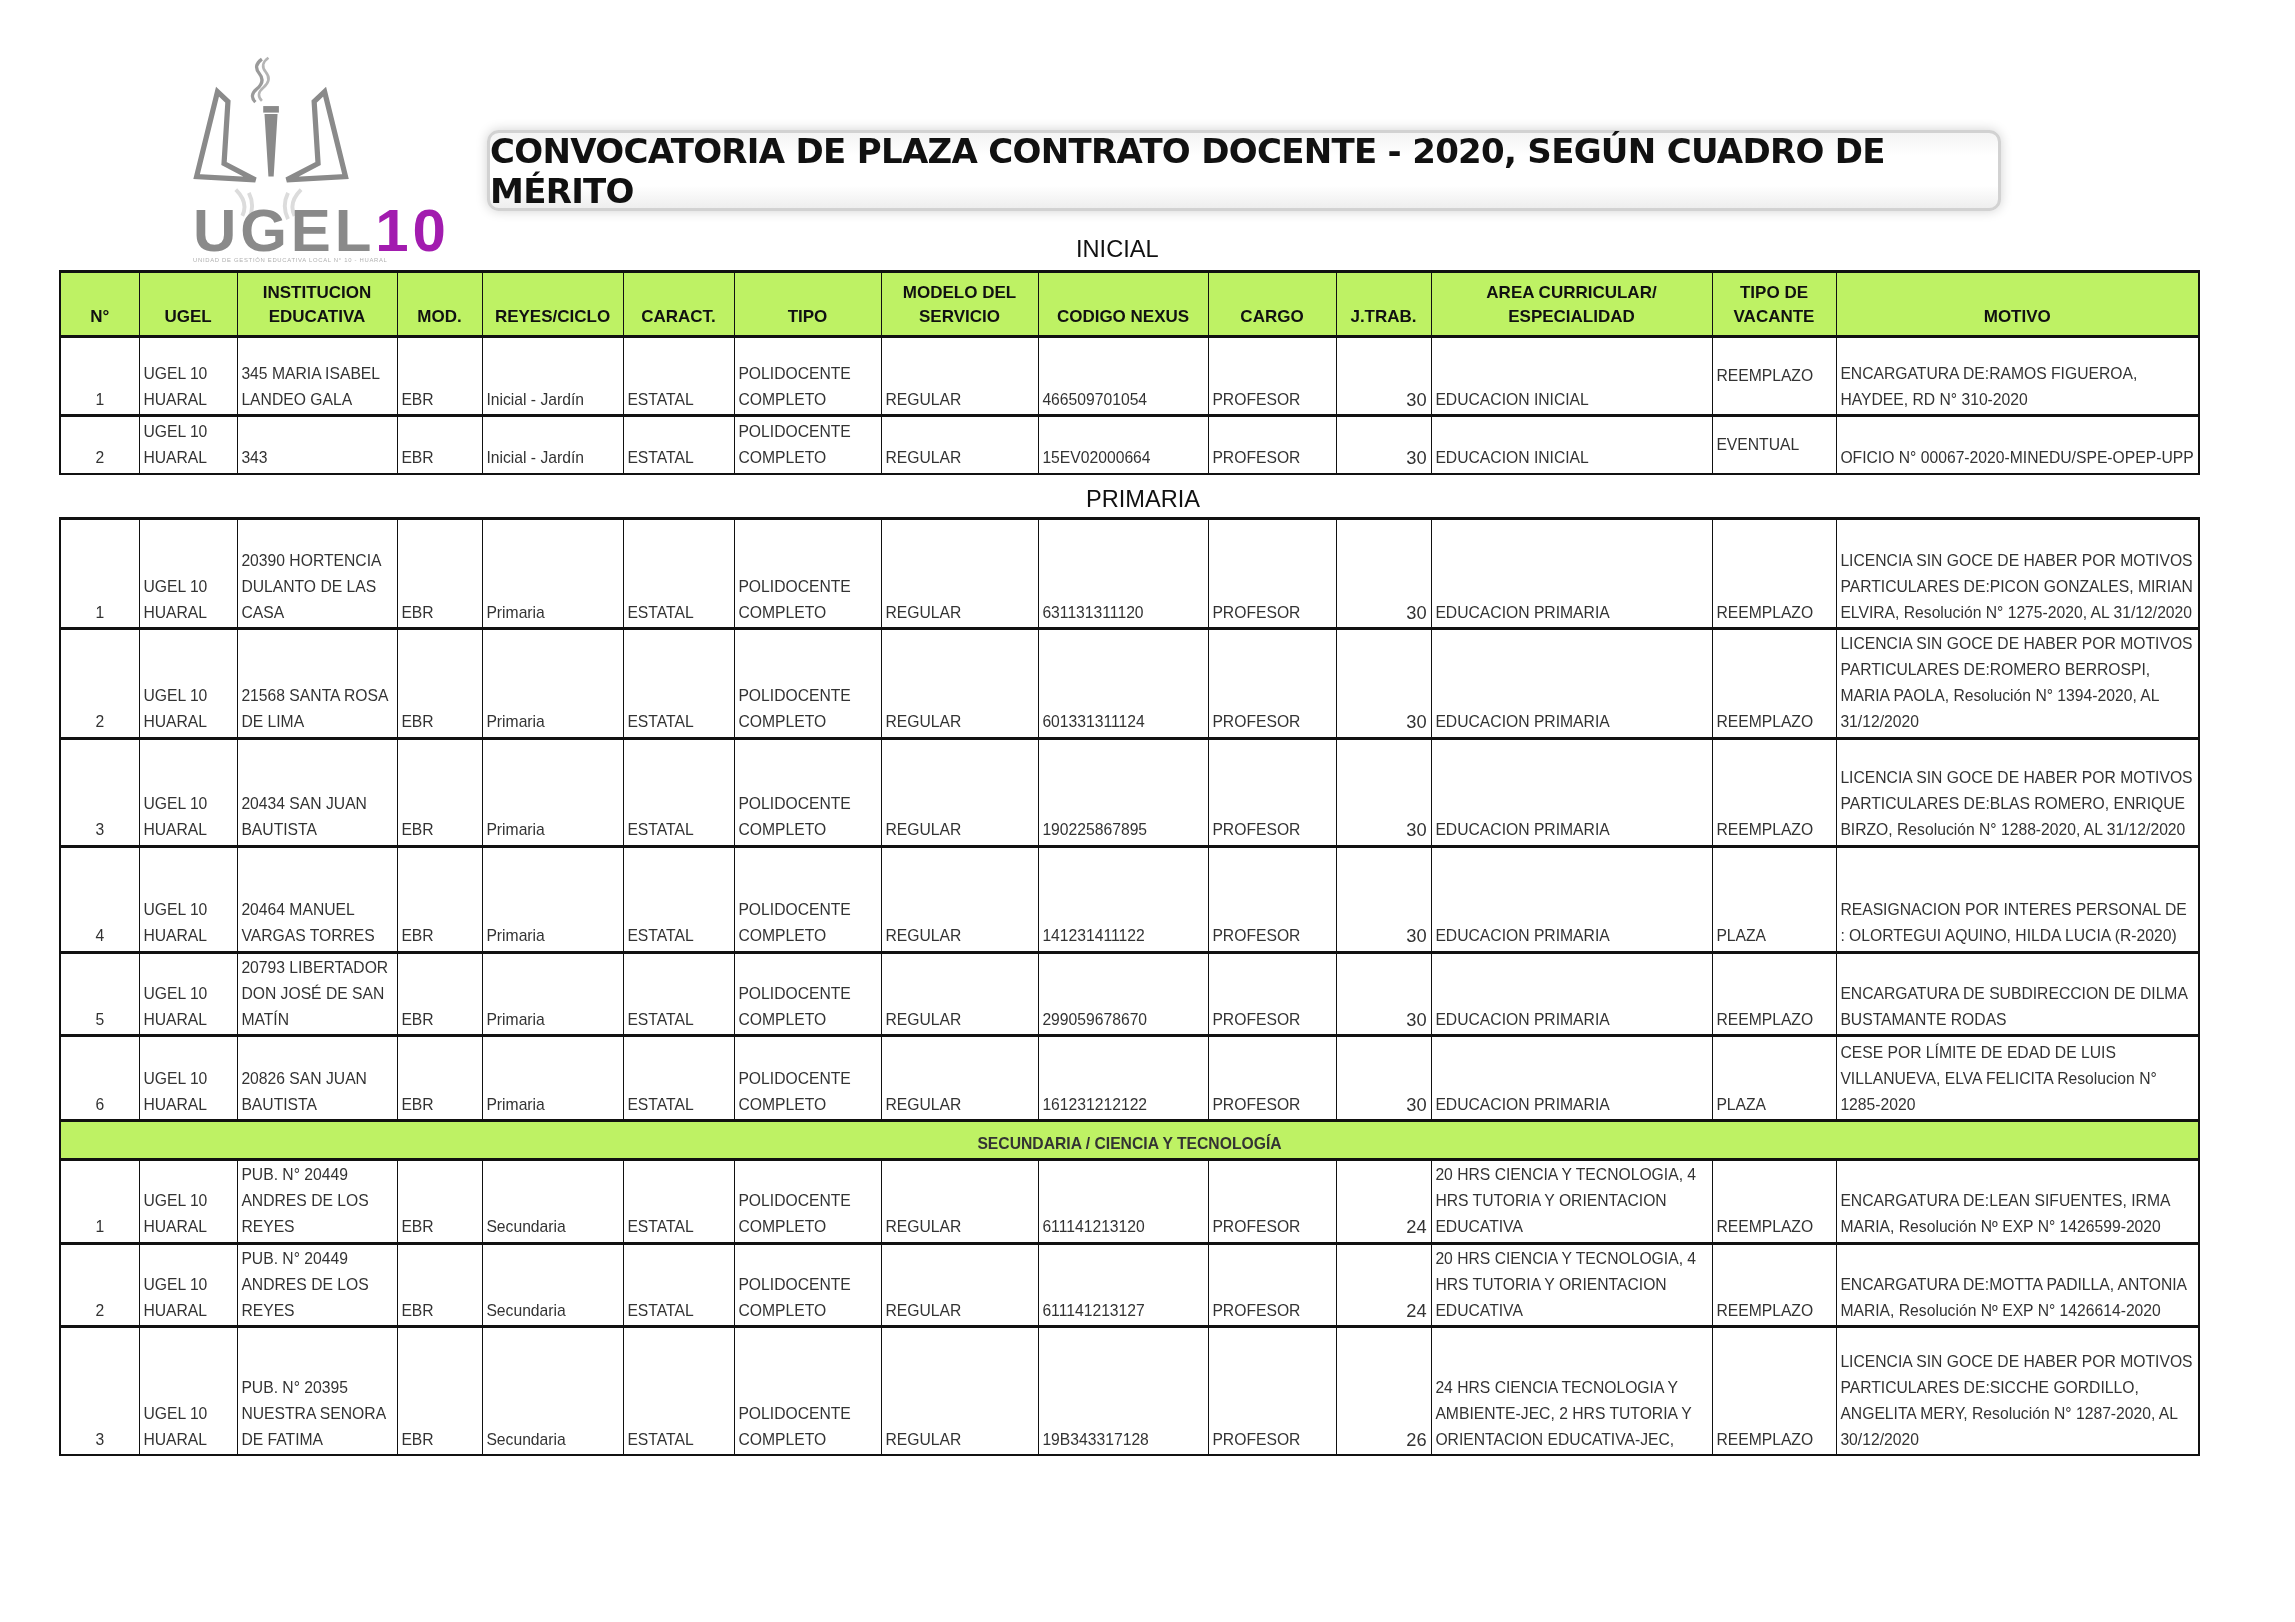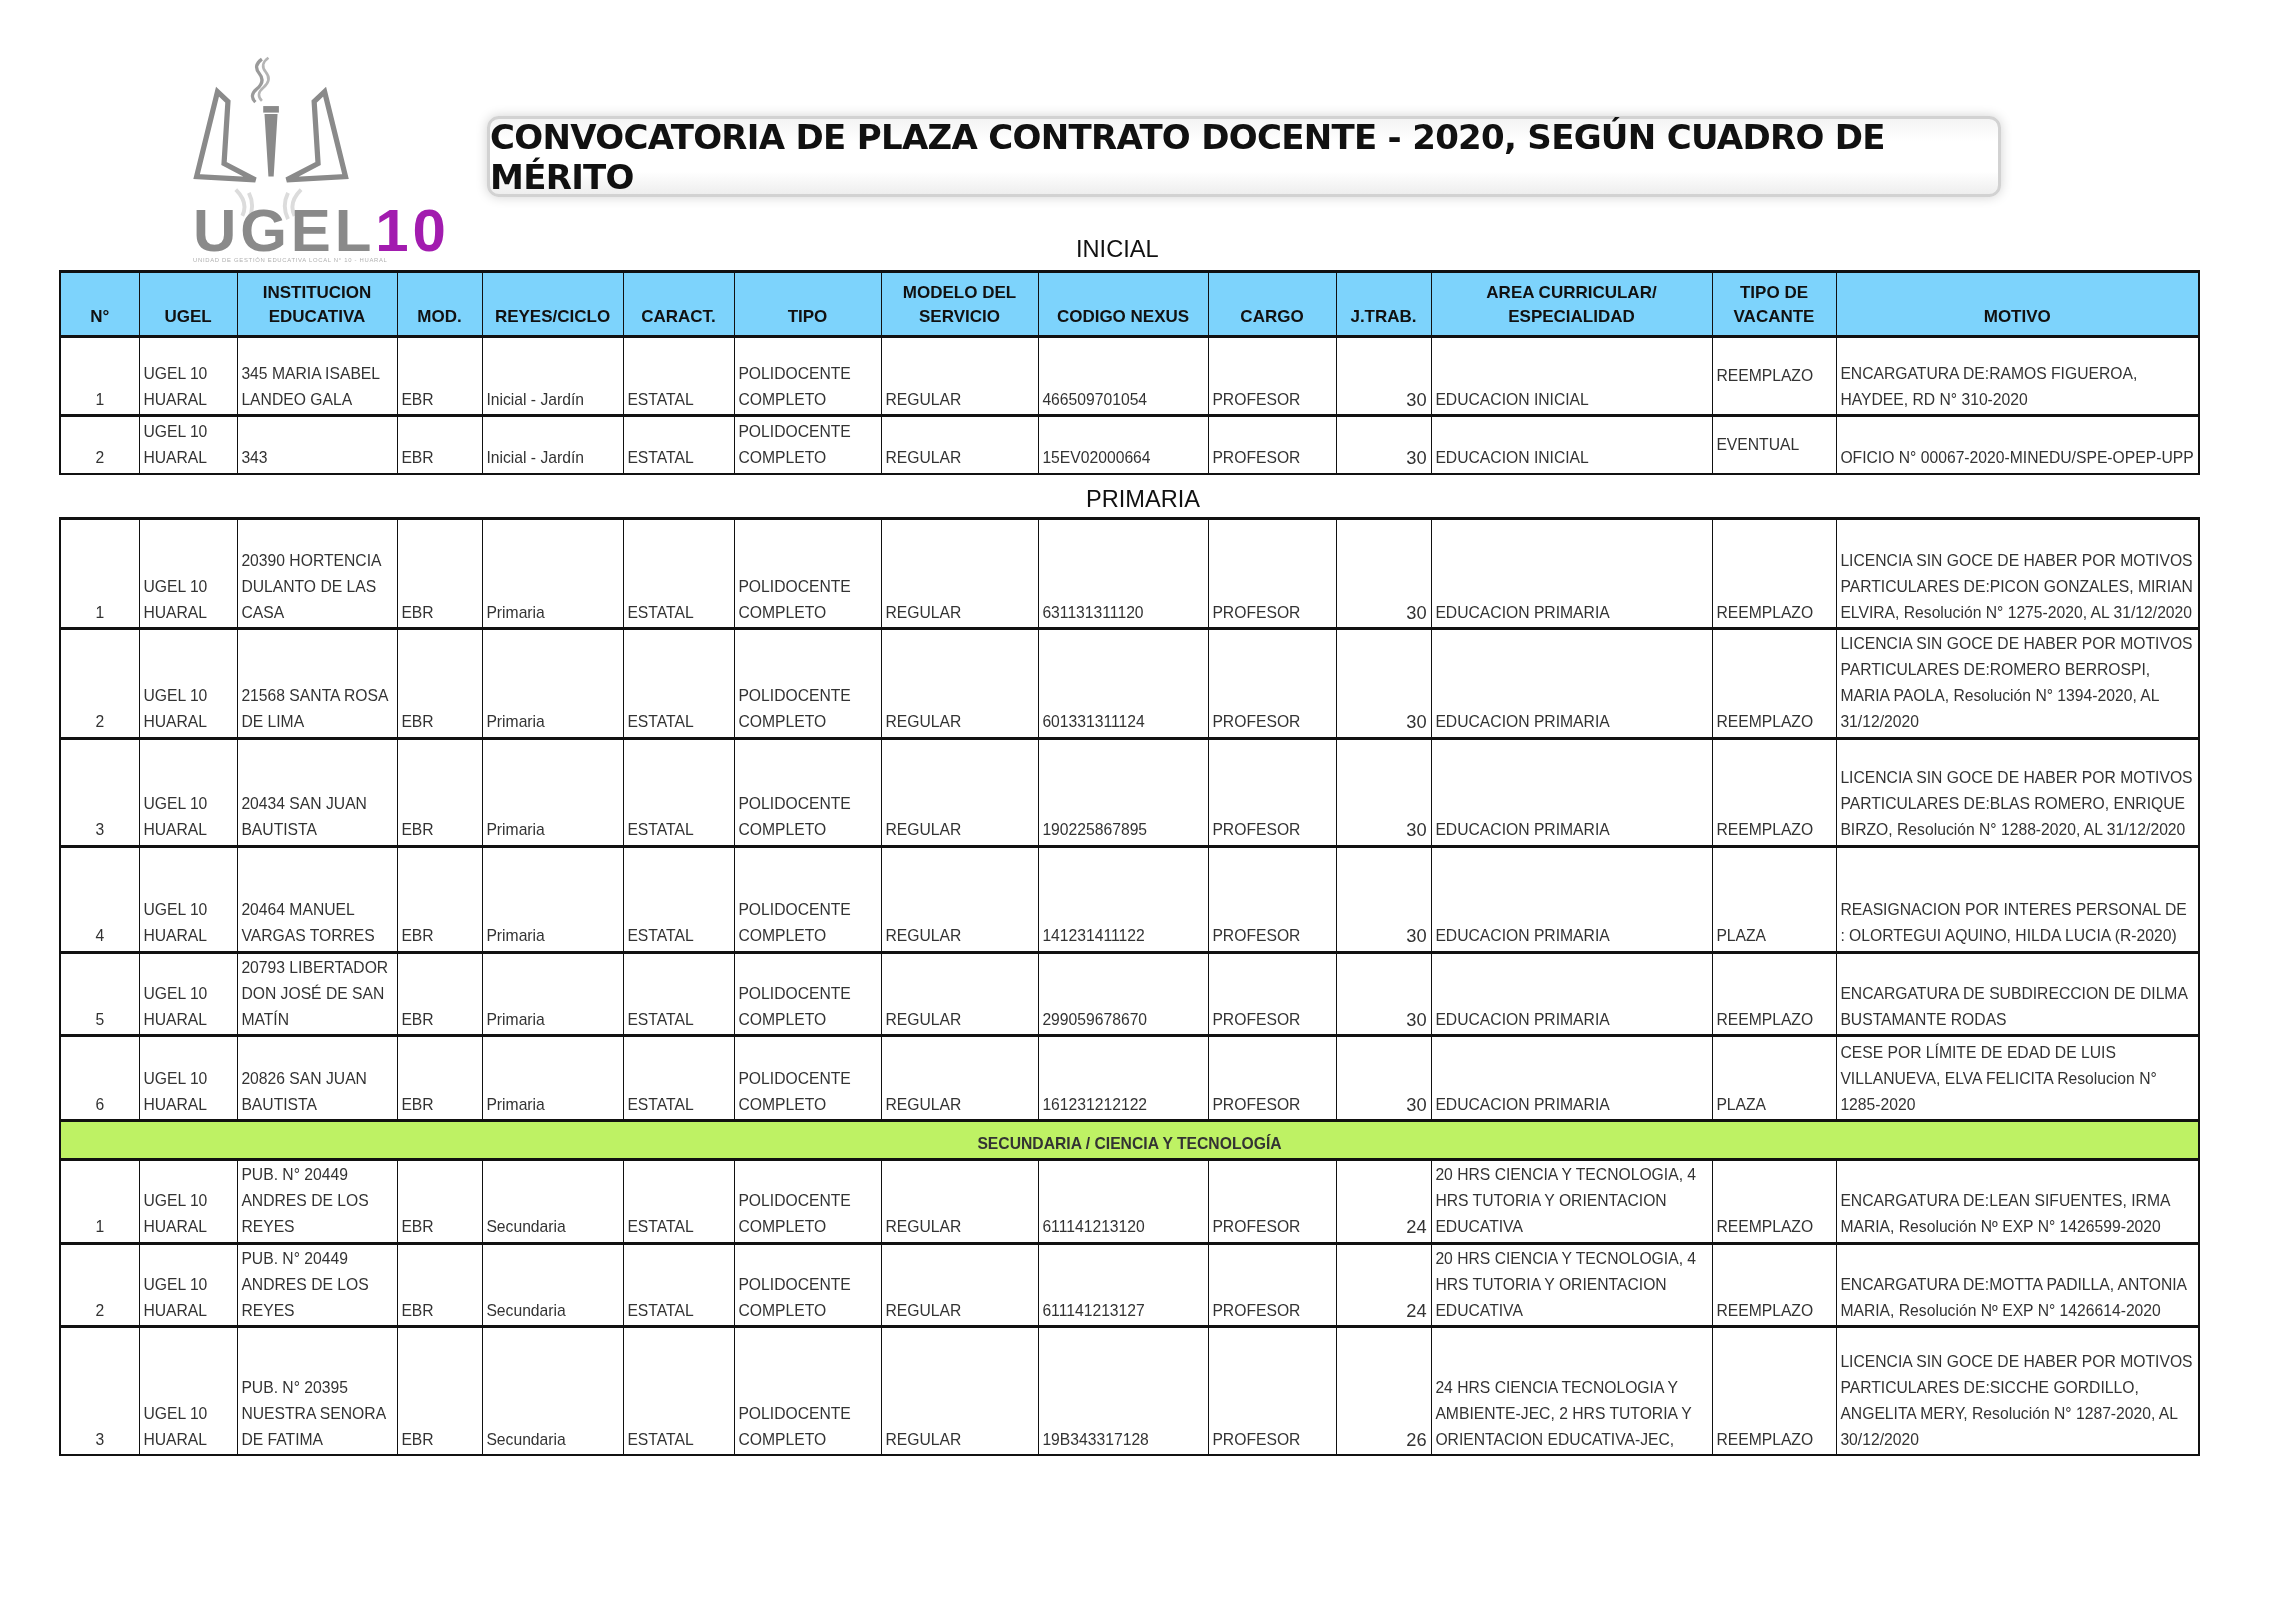--- a/index.html
+++ b/index.html
@@ -5,36 +5,36 @@
   html, body { margin:0; padding:0; background:#ffffff; }
   body { width:2295px; height:1623px; position:relative; overflow:hidden;
          font-family:"Liberation Sans", sans-serif; color:#111; }
 
   .logo { position:absolute; left:177px; top:46px; width:209px; height:222px; }
   .logo-text { position:absolute; left:193px; top:196px; font-family:"Liberation Sans", sans-serif;
                font-weight:bold; font-size:60px; letter-spacing:3.9px; color:#8a8a8a; }
   .logo-text .ten { color:#a21caf; }
   .logo-sub { position:absolute; left:193px; top:257px; font-size:5.9px; color:#b0b0b0; letter-spacing:0.7px; }
 
-  .title-box { position:absolute; left:487px; top:116px; width:1508px; height:75px;
+  .title-box { position:absolute; left:487px; top:130px; width:1508px; height:75px;
                border:3.9px solid #d2d2d2; border-radius:11.8px;
                background:linear-gradient(#f4f4f4,#ffffff 30%,#ffffff 70%,#eeeeee);
                box-shadow:0 0 11.8px rgba(0,0,0,0.18);
                display:flex; align-items:center; justify-content:center; }
   .title-box span { font-family:"DejaVu Sans", sans-serif; font-weight:bold; font-size:34px;
                     letter-spacing:-0.7px; color:#111; }
 
   .section-label { position:absolute; font-weight:normal; font-size:23.6px; color:#111;
                    font-family:"Liberation Sans", sans-serif; }
 
   table.grid { position:absolute; border-collapse:collapse; table-layout:fixed;
                font-family:"Liberation Sans", sans-serif; }
   table.grid td, table.grid th { border:1.3px solid #111; padding:1.3px 3.9px; vertical-align:bottom;
                font-size:15.7px; line-height:26px; color:#333; overflow:hidden; word-wrap:break-word; }
-  table.grid th { background:#7dd3fc; font-weight:bold; color:#111; text-align:center;
+  table.grid th { background:#bef264; font-weight:bold; color:#111; text-align:center;
                vertical-align:bottom; padding-bottom:6.5px; line-height:23.6px; font-size:17px; }
   table.grid tr.data-row { border-top:3.3px solid #111; }
   table.grid tr.head-row { border-top:3.9px solid #111; border-bottom:3.9px solid #111; }
   .num { text-align:center; }
   .jt  { text-align:right; font-size:18.3px !important; }
   .sec-row td { border-left:1.3px solid #111; border-right:1.3px solid #111; text-align:center;
                 font-weight:bold; font-size:23.6px; color:#111; background:#bef264; vertical-align:middle; }
   table.outer { border:2px solid #111; }
 </style>
 </head>

